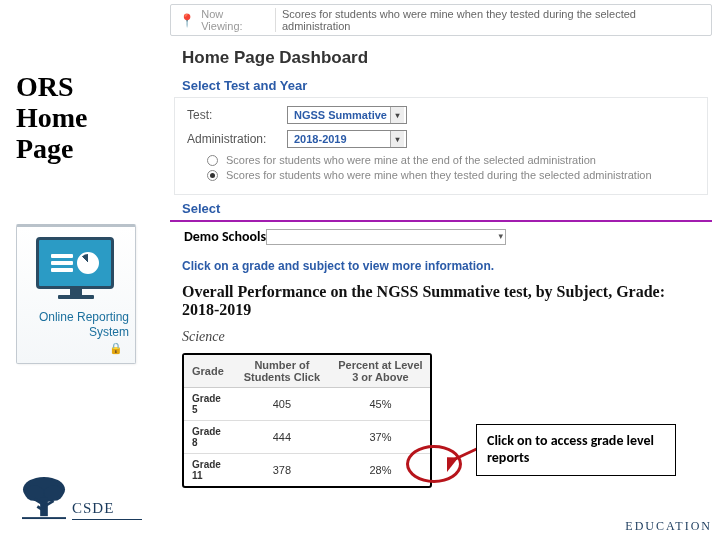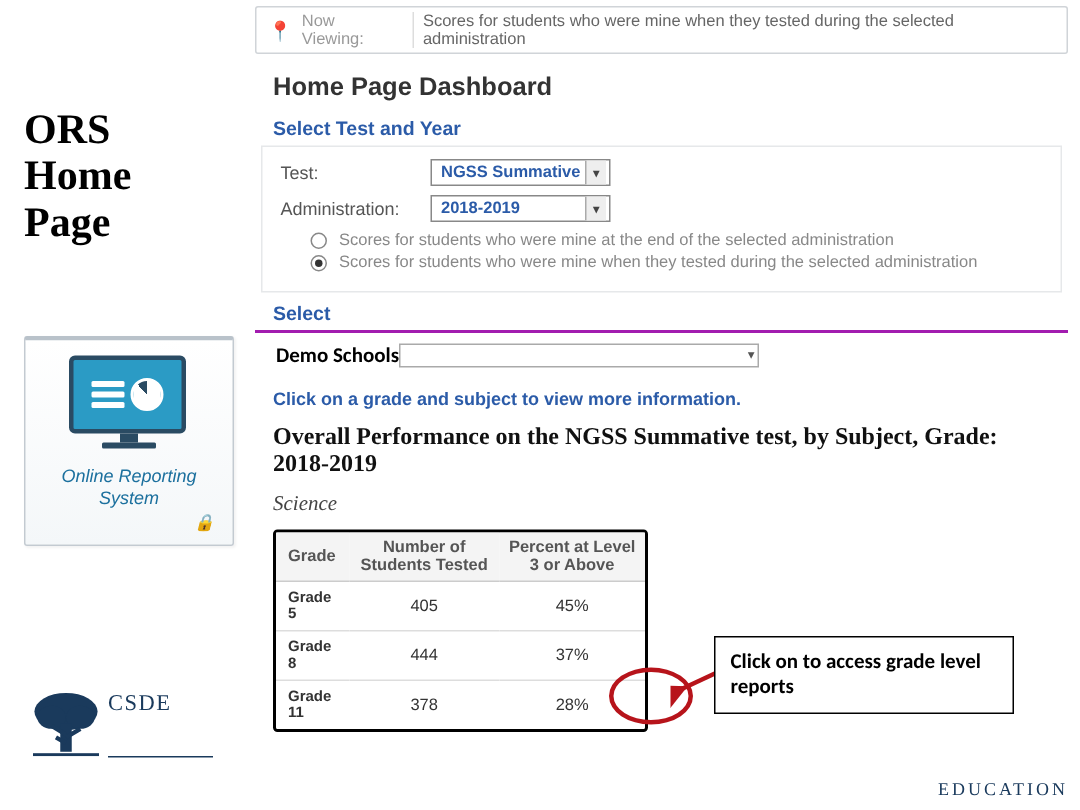--- a/index.html
+++ b/index.html
@@ -19,29 +19,28 @@
 }
 .left-title {
   font-family: Georgia, 'Times New Roman', serif;
   font-size: 28px;
   font-weight: bold;
   line-height: 1.1;
   color: #000;
 }
 .ors-card {
   margin-top: 60px;
-  width: 140px;
+  width: 120px;
   border: 1px solid #c3cad1;
   border-top: 3px solid #b9c2ca;
   border-radius: 2px;
   background: linear-gradient(#fff, #f4f7f9);
-  text-align: center;
+  text-align: right;
   padding: 10px 6px 8px;
   box-shadow: 1px 1px 2px rgba(0,0,0,0.05);
-  font-style: italic;
 }
 .ors-monitor {
   width: 80px;
   height: 60px;
   margin: 0 auto 10px;
   position: relative;
 }
 .ors-screen {
   width: 78px;
   height: 52px;
@@ -93,22 +92,23 @@
   justify-content: flex-end;
   padding-right: 6px;
 }
 .lock-icon {
   font-size: 11px;
   color: #555;
 }
 .csde-logo {
   position: absolute;
   left: 20px;
-  bottom: 35px;
-  display: flex;
+  bottom: 20px;
+  display: flex;
+  align-items: flex-end;
   gap: 4px;
 }
 .tree {
   width: 48px;
   height: 44px;
 }
 .csde-text {
   font-family: 'Times New Roman', serif;
   font-size: 15px;
   letter-spacing: 1px;
@@ -432,21 +432,21 @@
 
   <div class="overall-title">Overall Performance on the NGSS Summative test, by Subject, Grade: 2018-2019</div>
 
   <div class="science-label">Science</div>
 
   <div class="table-wrap">
     <table class="perf">
       <thead>
         <tr>
           <th>Grade</th>
-          <th>Number of Students Tested</th>
+          <th>Number of Students Click</th>
           <th>Percent at Level 3 or Above</th>
         </tr>
       </thead>
       <tbody>
         <tr>
           <td>Grade 5</td>
           <td>405</td>
           <td>45%</td>
         </tr>
         <tr>

